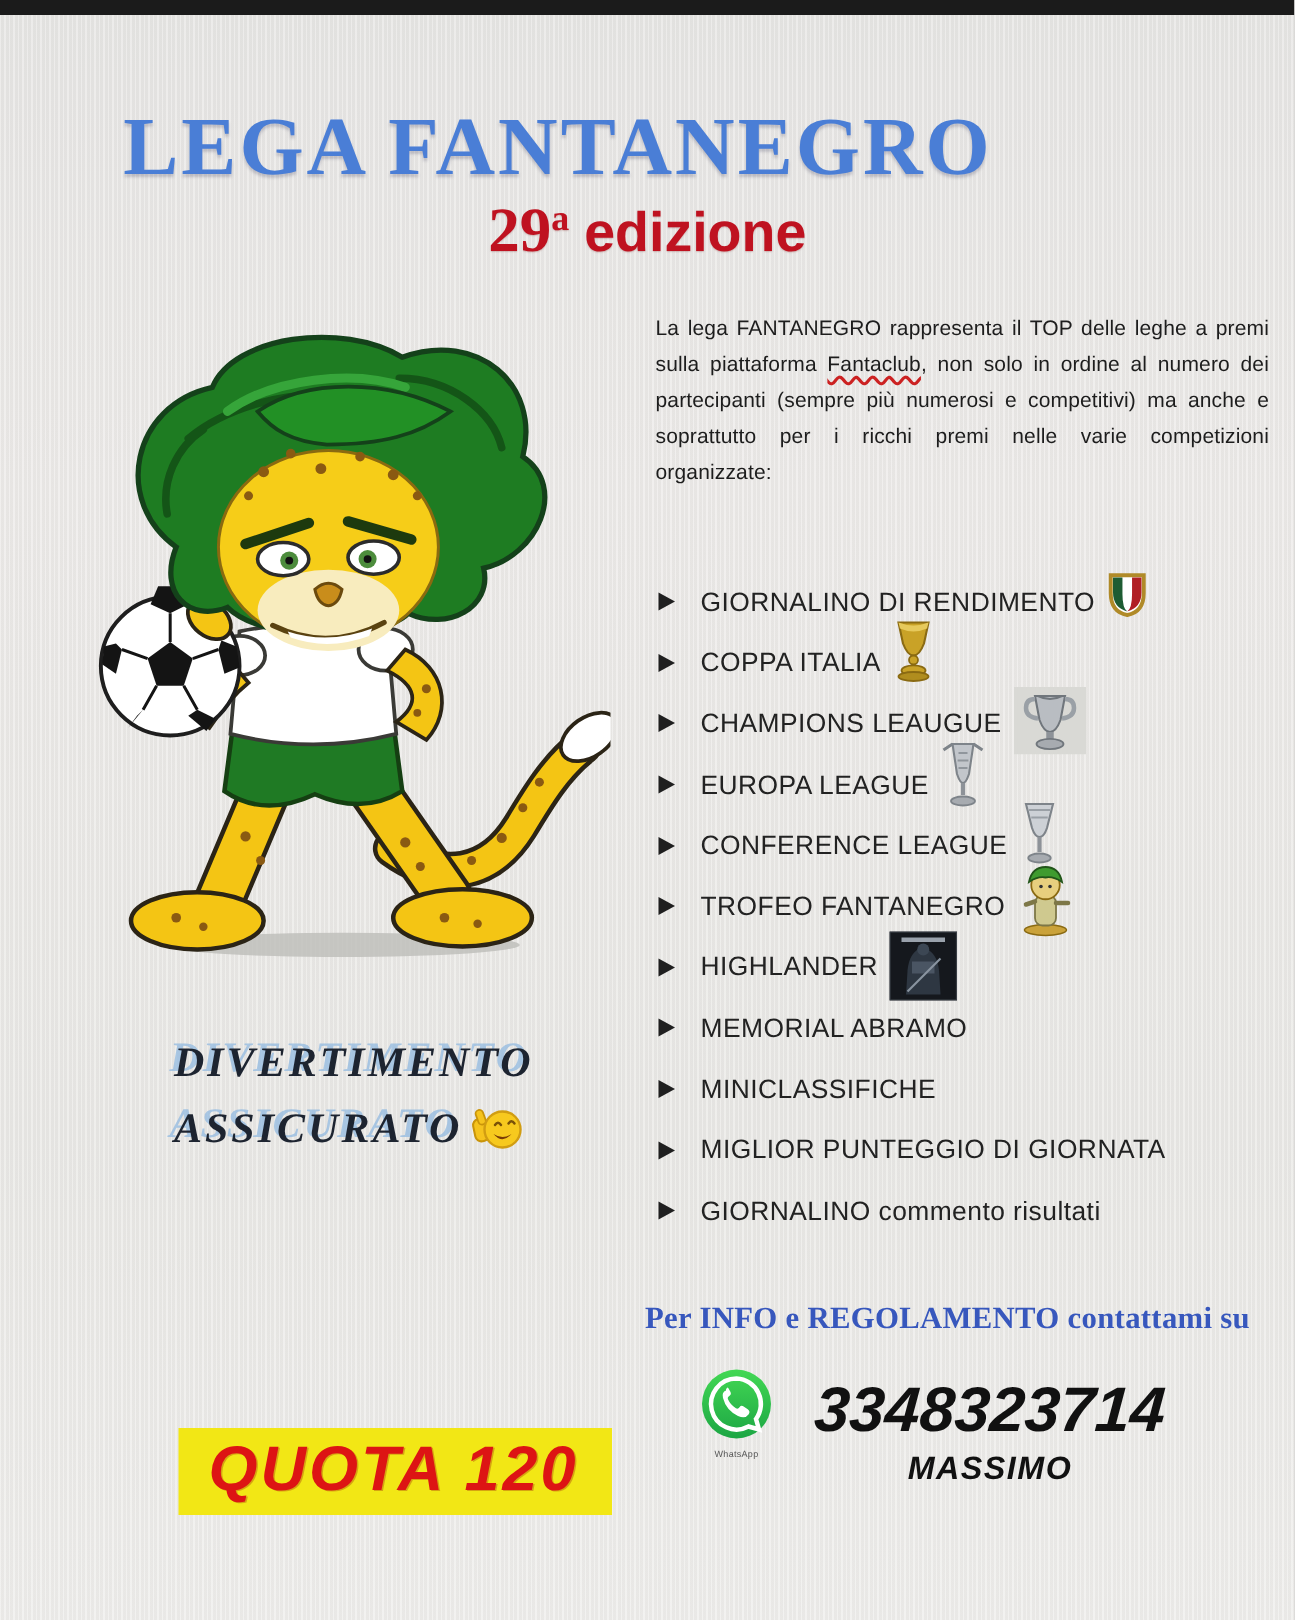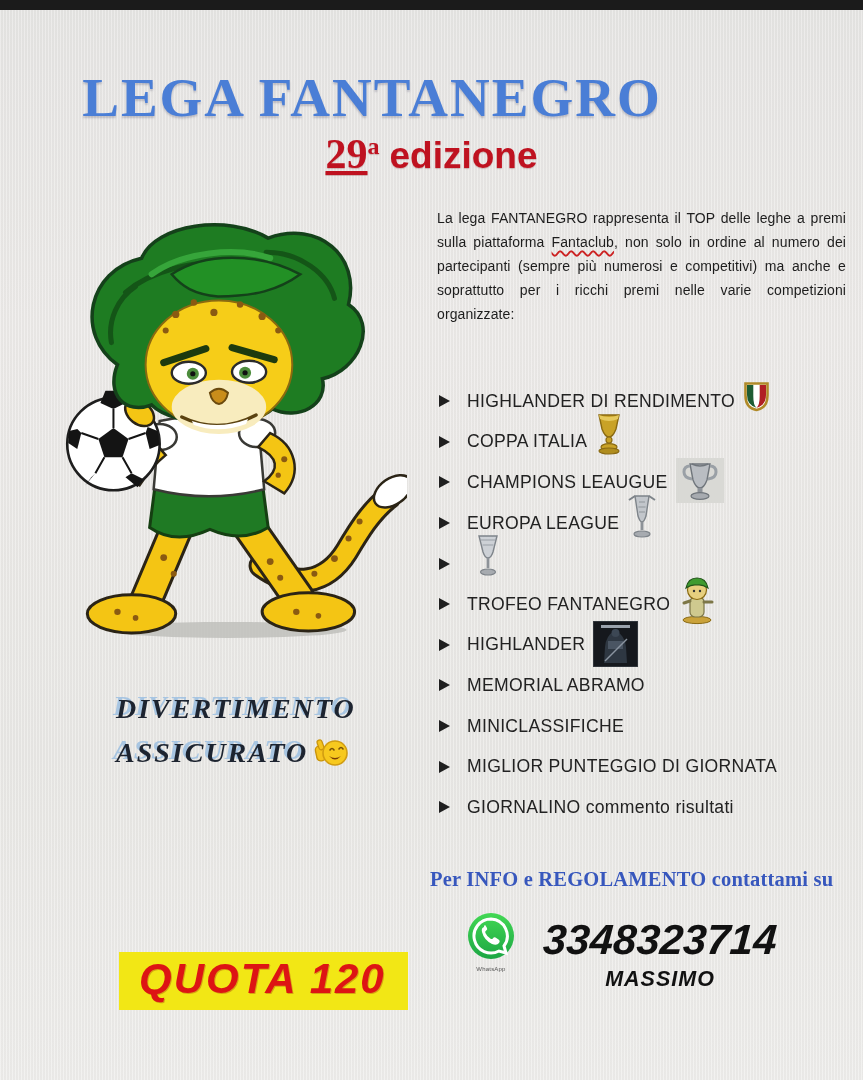--- a/index.html
+++ b/index.html
@@ -15,21 +15,21 @@
   .title{
     position:absolute;left:0;top:66px;width:744px;text-align:center;
     font-family:"Liberation Serif", serif;font-weight:bold;font-size:55px;
     color:#4a7ed6;letter-spacing:2px;text-shadow:0 2px 2px rgba(60,60,90,.25);
     margin:0;
   }
   .subtitle{
     position:absolute;left:0;top:130px;width:863px;text-align:center;
     color:#bf1220;text-shadow:0 1px 1px rgba(120,20,20,.25);
   }
-  .subtitle .num{font-family:"Liberation Serif", serif;font-weight:bold;font-size:42px;text-decoration:underline;}
+  .subtitle .num{font-family:"Liberation Serif", serif;font-weight:bold;font-size:42px;}
   .subtitle .sup{font-family:"Liberation Serif", serif;font-weight:bold;font-size:24px;vertical-align:14px;}
   .subtitle .word{font-family:"Liberation Sans", sans-serif;font-weight:bold;font-size:37px;margin-left:10px;}
 
   .mascot{position:absolute;left:55px;top:212px;width:352px;height:432px;}
 
   .intro{
     position:absolute;left:437px;top:206px;width:409px;margin:0;
     font-size:14px;line-height:24.1px;color:#1d1d1d;text-align:justify;
     letter-spacing:.1px;
   }
@@ -182,21 +182,21 @@
 
       <path d="M116,62 C148,40 202,40 244,62 C222,78 198,84 162,84 C138,82 126,74 116,62 Z" fill="#229025" stroke="#14411a" stroke-width="2.5"></path>
     </svg>
   </div>
 
   <p class="intro"><span>La lega FANTANEGRO rappresenta il TOP delle leghe a premi sulla piattaforma </span><span class="typo">Fantaclub</span><span>, non solo in ordine al numero dei partecipanti (sempre più numerosi e competitivi) ma anche e soprattutto per i ricchi premi nelle varie competizioni organizzate:</span></p>
 
   <ul class="comp-list">
       <li>
       <span class="bullet"></span>
-      <span class="comp-label">HIGHLANDER DI RENDIMENTO</span>
+      <span class="comp-label">GIORNALINO DI RENDIMENTO</span>
     <svg class="comp-icon icon-scudetto" width="27" height="31" viewBox="0 0 27 31">
       <path d="M2.5,2.5 h22 v12 q0,12.5 -11,14.5 q-11,-2 -11,-14.5 Z" fill="#ffffff" stroke="#b08a28" stroke-width="2.6"></path>
       <path d="M4,4 h6.3 v11 q0,9.5 3.2,11.7 q-9.5,-2.7 -9.5,-12.7 Z" fill="#1e5c33"></path>
       <path d="M16.7,4 h6.3 v10 q0,10 -9.5,12.7 q3.2,-2.2 3.2,-11.7 Z" fill="#b01f24"></path>
     </svg>
       </li>
       <li>
       <span class="bullet"></span>
       <span class="comp-label">COPPA ITALIA</span>
     <svg class="comp-icon icon-coppa" width="28" height="42" viewBox="0 0 28 42">
@@ -225,20 +225,21 @@
     <svg class="comp-icon icon-europa" width="30" height="47" viewBox="0 0 30 47">
       <path d="M8,2 L22,2 L19,22 Q17,28 15,28 Q13,28 11,22 Z" fill="#c2c6cb" stroke="#7e848a" stroke-width="1.4"></path>
       <path d="M8,2 L2,6 M22,2 L28,6" stroke="#7e848a" stroke-width="2"></path>
       <path d="M12,8 L18,8 M11.4,13 L18.6,13 M12,18 L18,18" stroke="#90969c" stroke-width="1.2"></path>
       <rect x="13.6" y="28" width="2.8" height="8" fill="#8d9298"></rect>
       <ellipse cx="15" cy="40" rx="8" ry="3" fill="#a7abb0" stroke="#7e848a" stroke-width="1.2"></ellipse>
     </svg>
       </li>
       <li>
       <span class="bullet"></span>
+      <span class="comp-label">CONFERENCE LEAGUE</span>
     <svg class="comp-icon icon-conference" width="26" height="46" viewBox="0 0 26 46">
       <path d="M4,2 L22,2 L18,18 Q16,24 13,24 Q10,24 8,18 Z" fill="#cdd1d6" stroke="#7e848a" stroke-width="1.4"></path>
       <path d="M6,6 L20,6 M7.5,11 L18.5,11" stroke="#9aa0a6" stroke-width="1.2"></path>
       <rect x="11.6" y="24" width="2.8" height="10" fill="#8d9298"></rect>
       <ellipse cx="13" cy="38" rx="7.5" ry="3" fill="#a7abb0" stroke="#7e848a" stroke-width="1.2"></ellipse>
     </svg>
       </li>
       <li>
       <span class="bullet"></span>
       <span class="comp-label">TROFEO FANTANEGRO</span>

